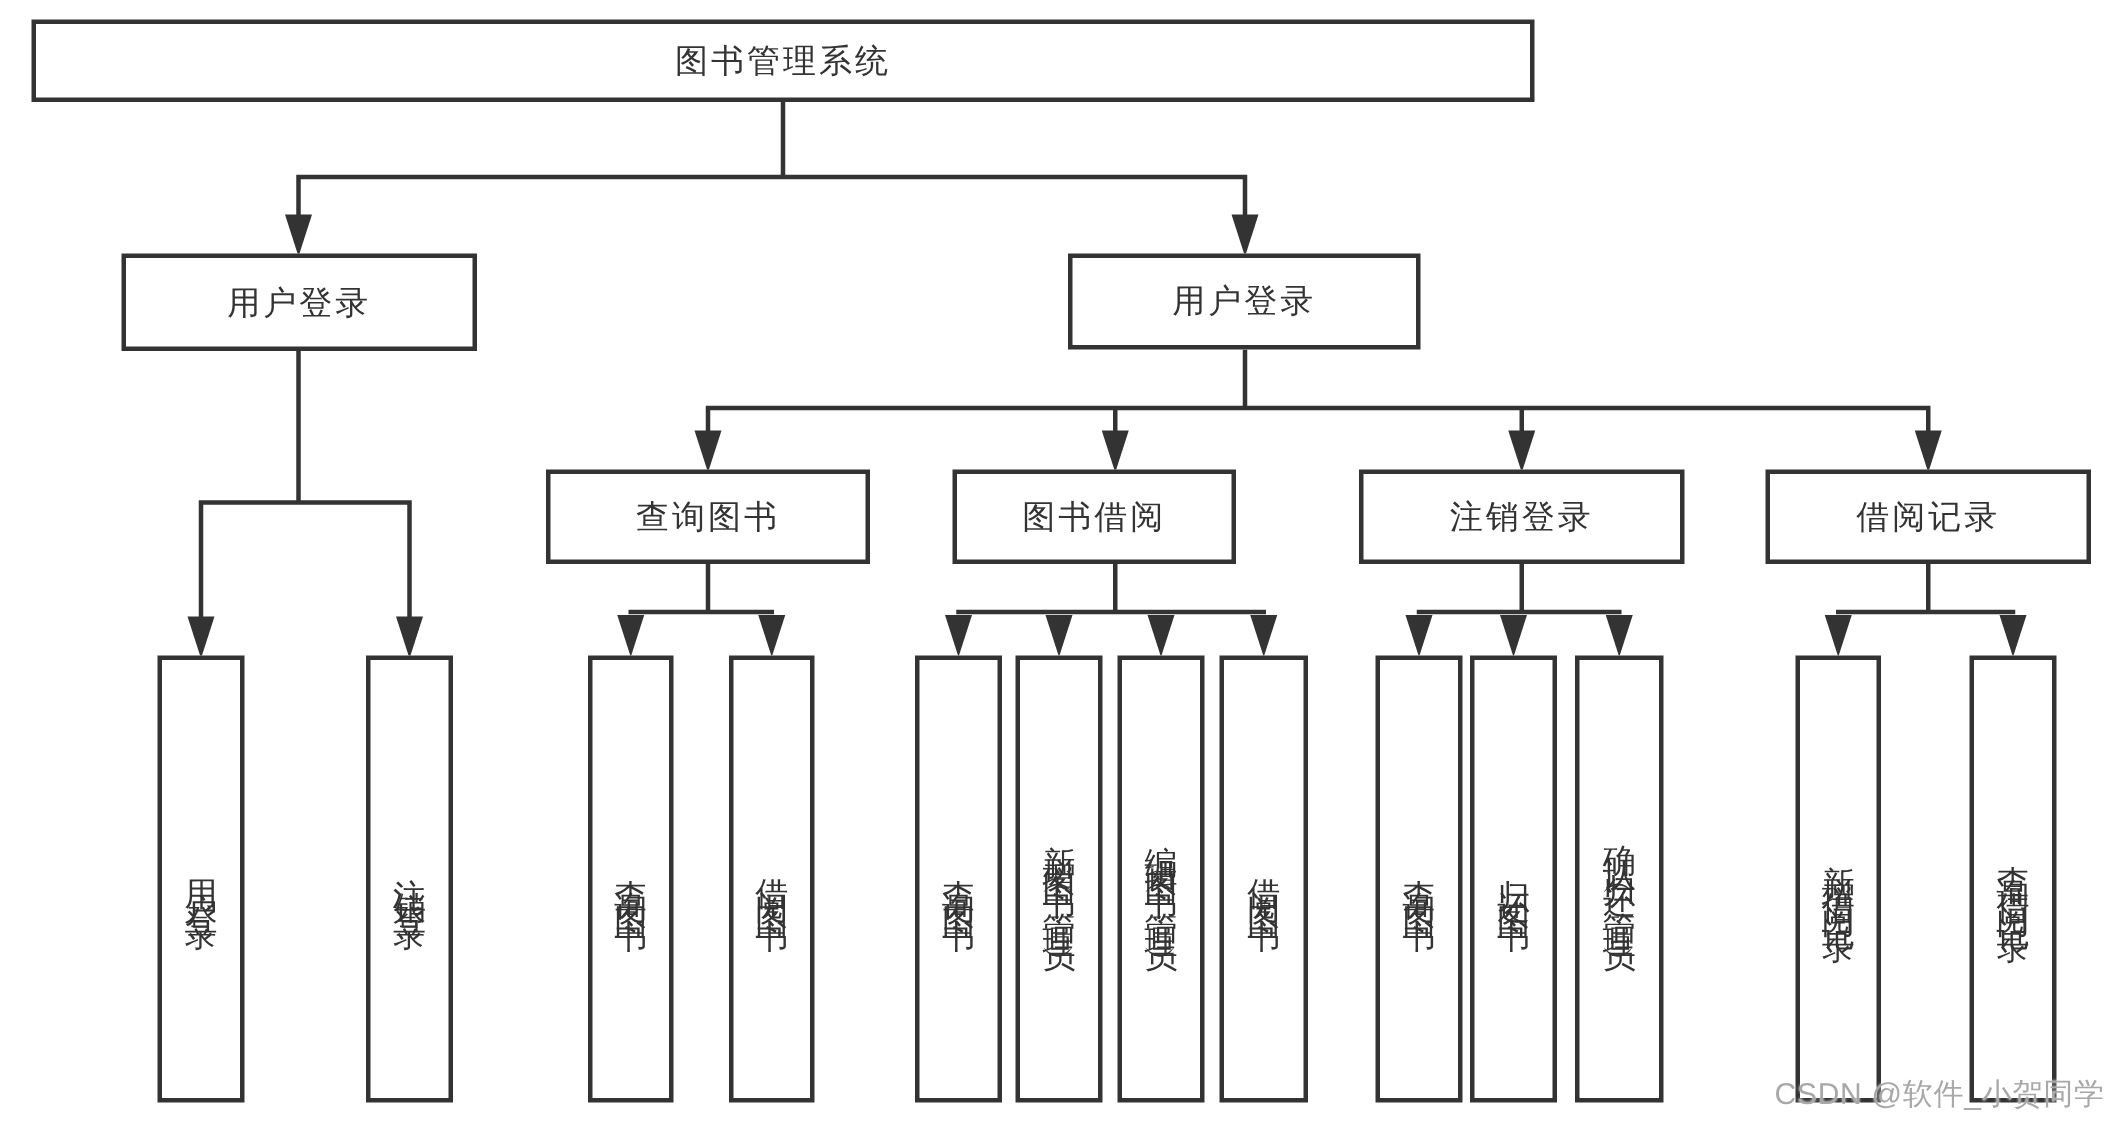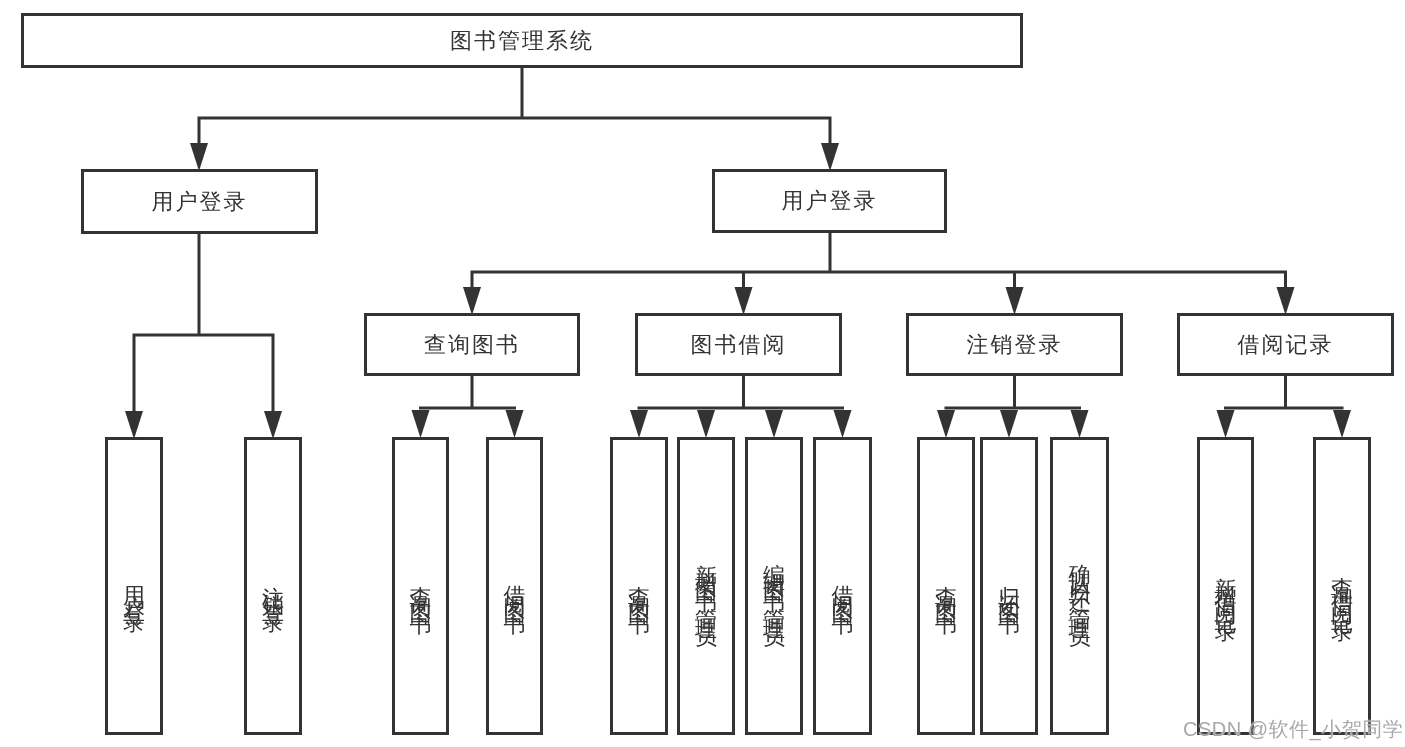--- a/index.html
+++ b/index.html
@@ -110,21 +110,21 @@
   <div class="node" style="left:81px;top:169px;width:237px;height:65px">
     <span>用户登录</span>
   </div>
   <div class="node" style="left:712px;top:169px;width:235px;height:64px">
     <span>用户登录</span>
   </div>
 
   <div class="node" style="left:364px;top:313px;width:216px;height:63px">
     <span>查询图书</span>
   </div>
-  <div class="node" style="left:635px;top:313px;width:207px;height:63px">
+  <div class="node" style="left:635px;top:313px;width:189px;height:63px">
     <span>图书借阅</span>
   </div>
   <div class="node" style="left:906px;top:313px;width:217px;height:63px">
     <span>注销登录</span>
   </div>
   <div class="node" style="left:1177px;top:313px;width:217px;height:63px">
     <span>借阅记录</span>
   </div>
 
   <div class="node vleaf" style="left:105px;top:437px;width:58px;height:298px">

